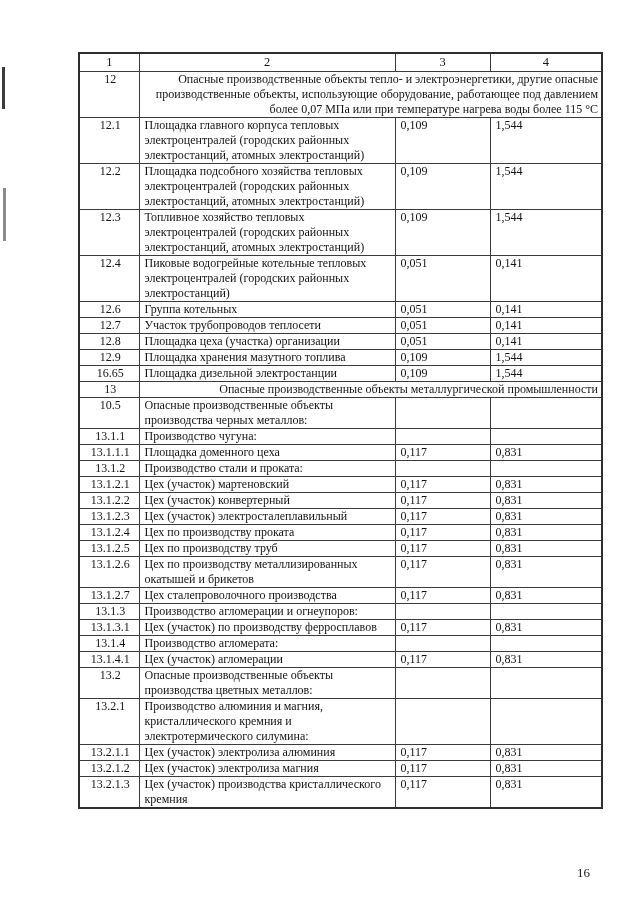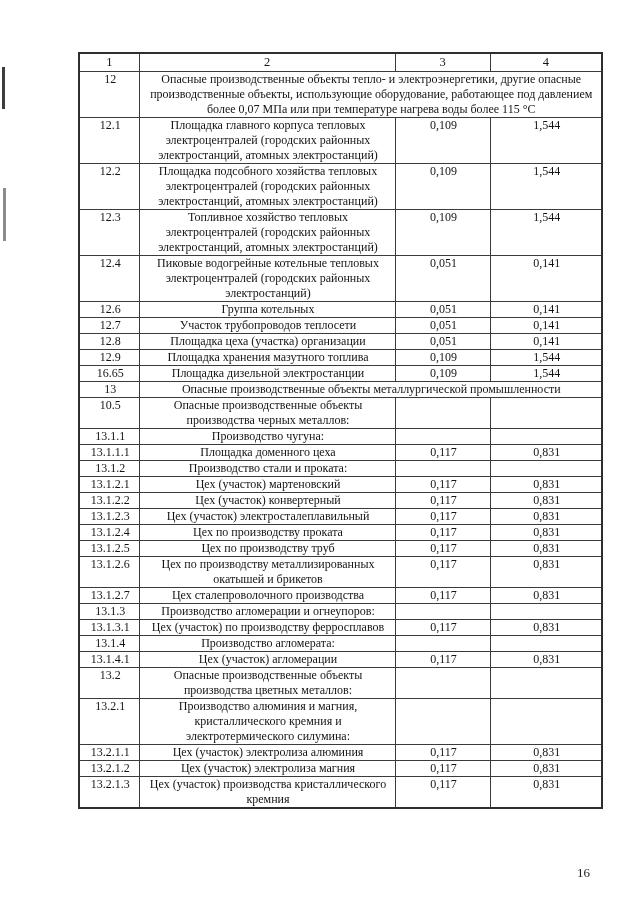--- a/index.html
+++ b/index.html
@@ -50,23 +50,23 @@
     vertical-align: top;
     padding: 0 3px 0 5px;
     overflow: hidden;
   }
   table.tariff th {
     text-align: center;
     padding: 1px 2px;
     font-size: 12.5px;
   }
   td.c1 { text-align: center; }
-  td.c2 { text-align: center; }
-  td.c3, td.c4 { text-align: center; padding: 0 2px; }
-  td.merged { text-align: center; }
+  td.c2 { text-align: left; }
+  td.c3, td.c4 { text-align: left; padding: 0 2px; }
+  td.merged { text-align: right; }
   .page-number {
     position: absolute;
     left: 577px;
     top: 845px;
     font-size: 13px;
     color: #1a1a1a;
     margin-top: 20px;
   }
 </style>
 </head>

